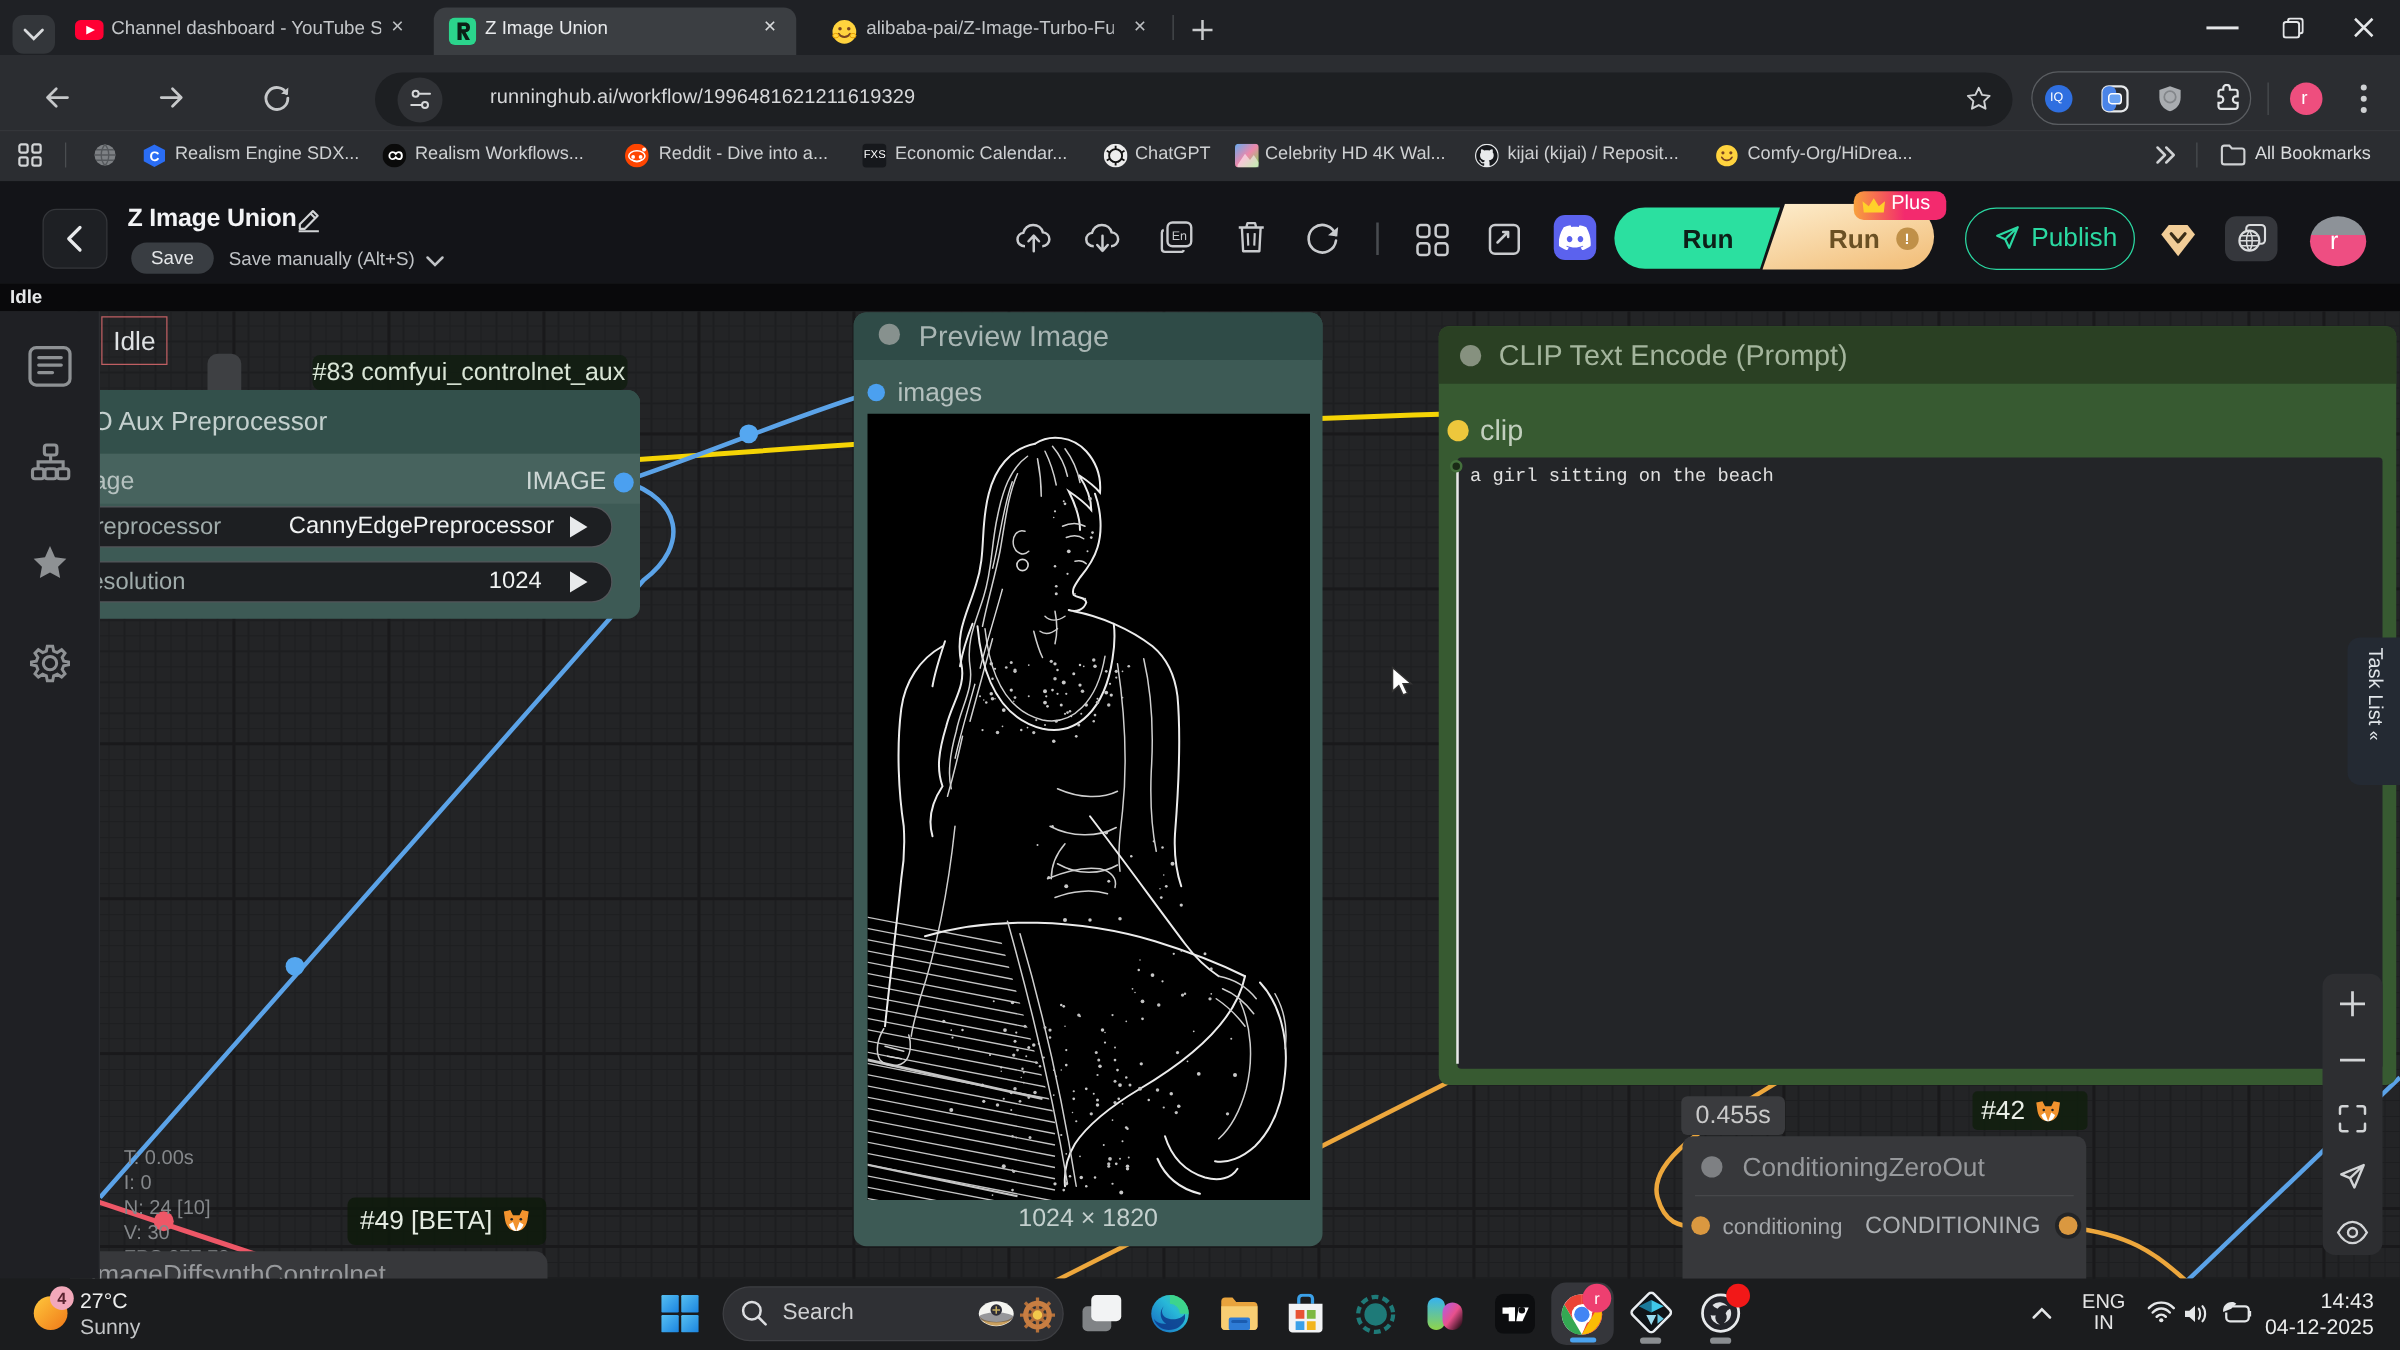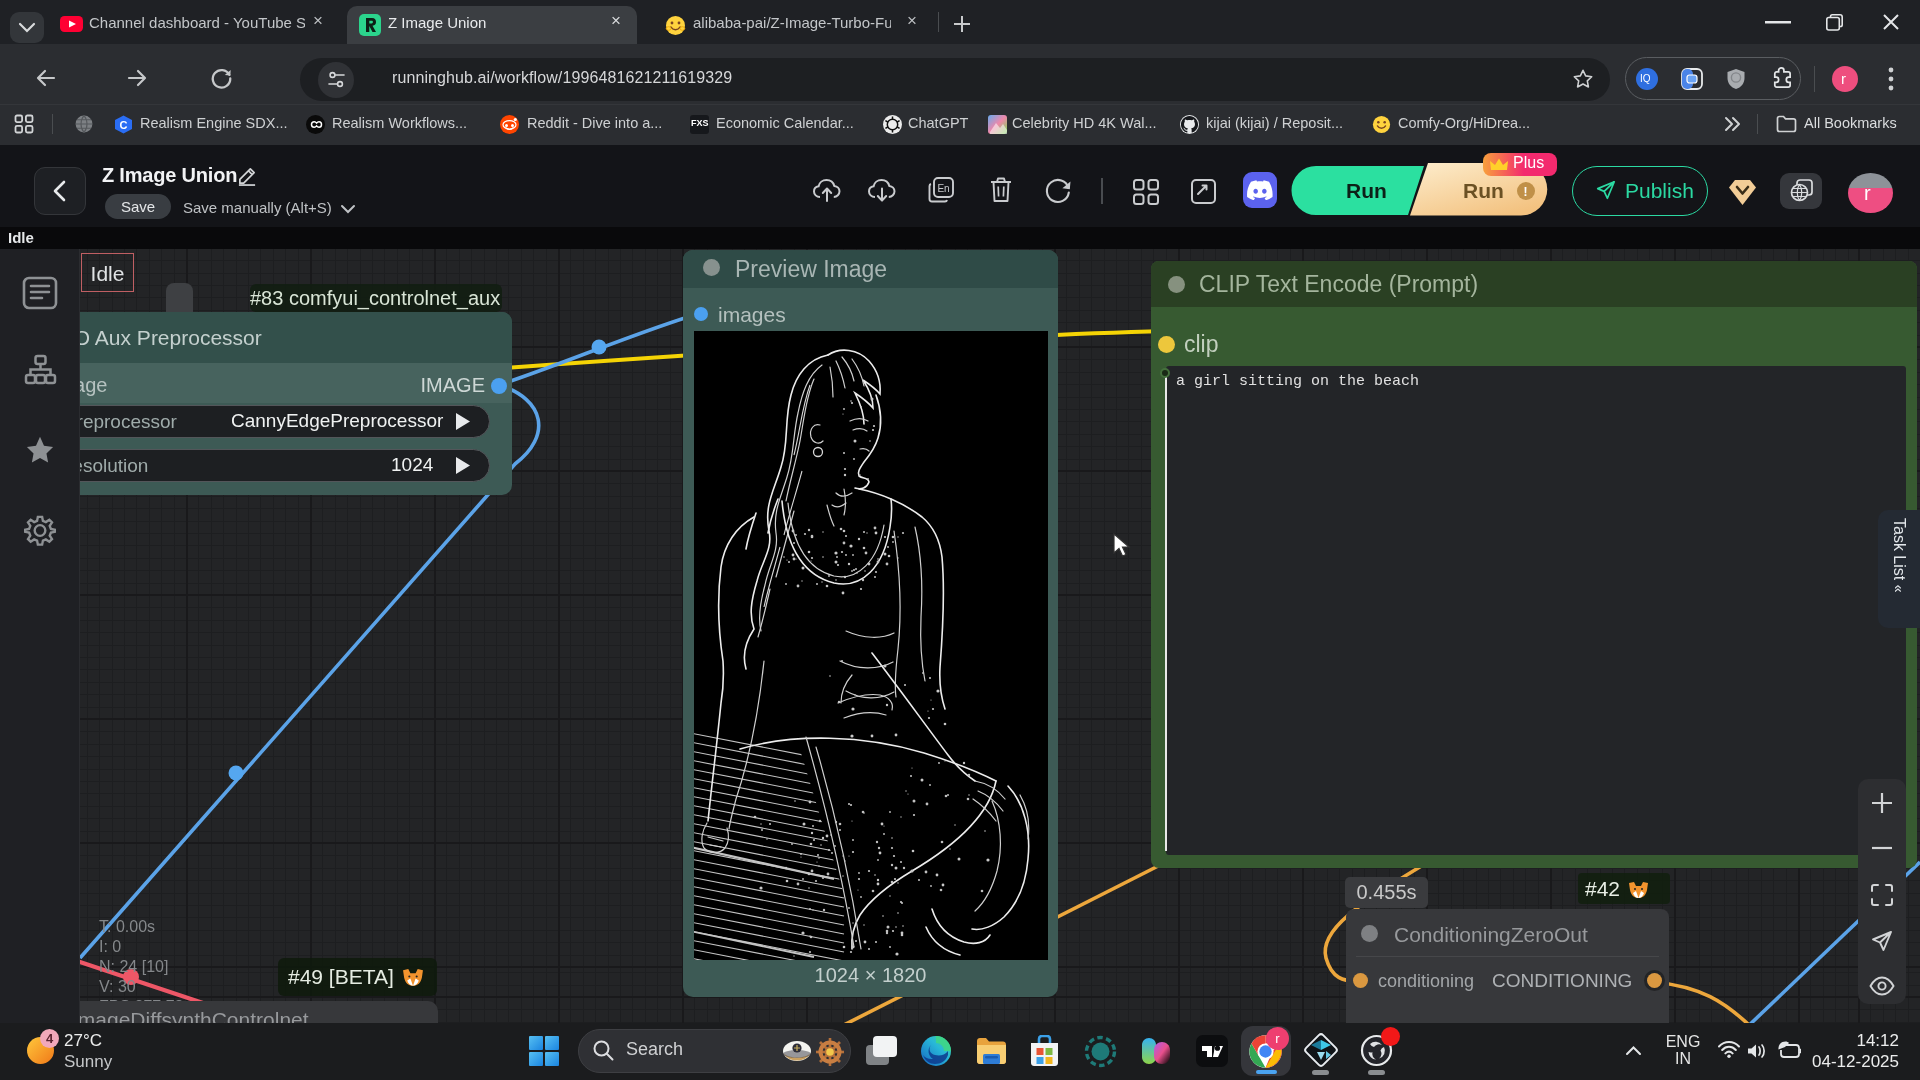--- a/index.html
+++ b/index.html
@@ -157,21 +157,21 @@
  <svg class="abs" style="left:500px;top:115px" width="19" height="19">
       <circle cx="9.5" cy="9.5" r="9.5" fill="#ff4500"></circle>
       <circle cx="6.5" cy="10.5" r="1.5" fill="#fff"></circle>
       <circle cx="12.5" cy="10.5" r="1.5" fill="#fff"></circle>
       <path d="M6,13 C8,14.8 11,14.8 13,13" stroke="#fff" stroke-width="1.2" fill="none" stroke-linecap="round"></path>
       <ellipse cx="9.5" cy="9.8" rx="6.5" ry="4.2" fill="none" stroke="#fff" stroke-width="1.2"></ellipse>
       <circle cx="15.3" cy="4.5" r="1.6" fill="#fff"></circle>
     </svg>
  <div class="bmk" style="left:527px">Reddit - Dive into a...</div>
  <div class="abs" style="left:690px;top:115px;width:19px;height:19px;background:#16181c;border-radius:3px"></div>
- <div class="abs" style="left:691px;top:118px;font-size:9px;font-weight:bold;color:#fff">FXS</div>
+ <div class="abs" style="left:691px;top:118px;font-size:9px;font-weight:normal;color:#fff">FXS</div>
  <div class="bmk" style="left:716px">Economic Calendar...</div>
  <svg class="abs" style="left:883px;top:115px" width="19" height="19" viewBox="0 0 19 19">
       <circle cx="9.5" cy="9.5" r="9.5" fill="#ececec"></circle>
       <g stroke="#111" stroke-width="1.5" fill="none">
         <circle cx="9.5" cy="9.5" r="5.2"></circle>
         <path d="M9.5,4.3 L9.5,1.6 M9.5,14.7 L9.5,17.4 M4.8,7 L2.4,5.6 M14.2,12 L16.6,13.4 M4.8,12 L2.4,13.4 M14.2,7 L16.6,5.6"></path>
       </g>
     </svg>
  <div class="bmk" style="left:908px">ChatGPT</div>
  <svg class="abs" style="left:988px;top:115px" width="19" height="19">
@@ -917,15 +917,15 @@
     </svg>
  <svg class="abs" style="left:1747px;top:1043px" width="22" height="16" viewBox="0 0 22 16">
       <path d="M1,5.5 L4.5,5.5 L9,1.5 L9,14.5 L4.5,10.5 L1,10.5 Z" fill="#e4e6e8"></path>
       <path d="M12,4 C13.5,5.8 13.5,10.2 12,12 M15,2 C17.8,5 17.8,11 15,14" stroke="#e4e6e8" stroke-width="1.7" fill="none" stroke-linecap="round"></path>
     </svg>
  <svg class="abs" style="left:1777px;top:1040px" width="24" height="19" viewBox="0 0 24 19">
       <path d="M9,5 L19,5 C20.7,5 22,6.3 22,8 L22,14 C22,15.7 20.7,17 19,17 L7,17 C5.3,17 4,15.7 4,14 L4,10" stroke="#e4e6e8" stroke-width="1.8" fill="none"></path>
       <path d="M22,9.5 L23.5,9.5 L23.5,12.5 L22,12.5" stroke="#e4e6e8" stroke-width="1.5" fill="none"></path>
       <path d="M1.5,9.5 C1,5 4,1.5 8.5,1.5 C10,1.5 11,2 12,3 L8,7 Z" fill="#e4e6e8"></path>
     </svg>
- <div class="abs" style="left:1855px;top:1031px;width:44px;text-align:right;font-size:17px;color:#eceded">14:12</div>
+ <div class="abs" style="left:1855px;top:1031px;width:44px;text-align:right;font-size:17px;color:#eceded">14:43</div>
  <div class="abs" style="left:1803px;top:1052px;width:96px;text-align:right;font-size:17px;color:#eceded">04-12-2025</div>
 </div>
 
 </body></html>

